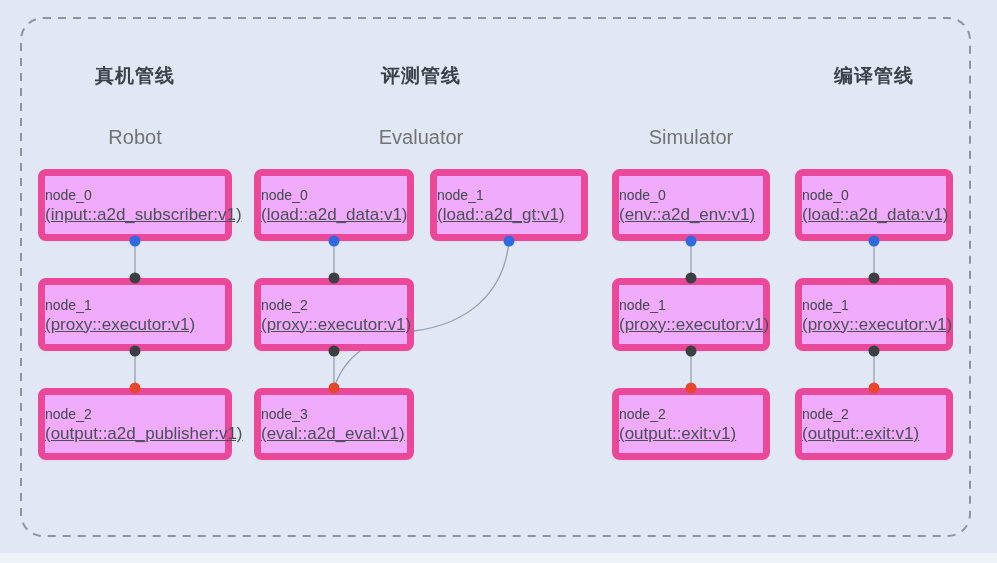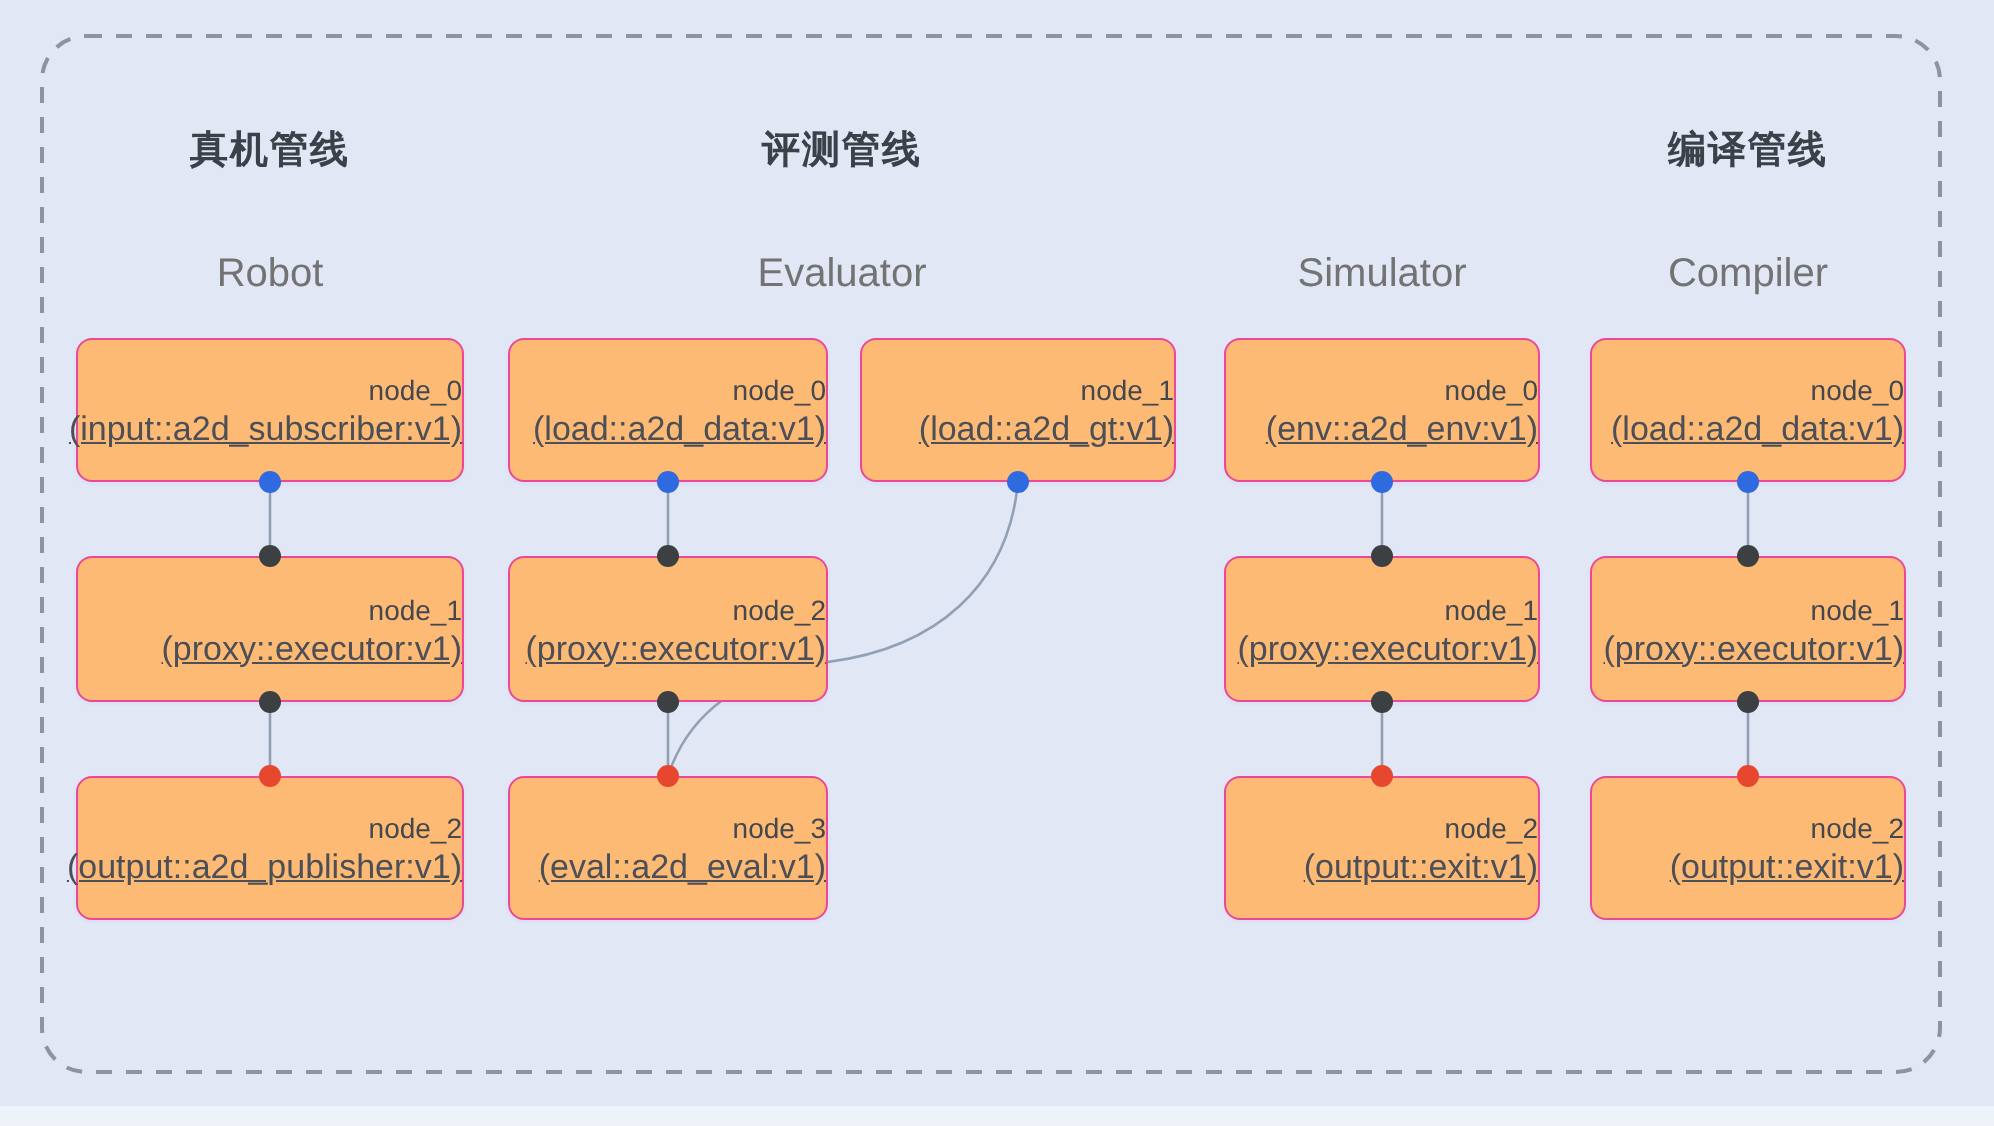--- a/index.html
+++ b/index.html
@@ -41,27 +41,27 @@
     width: 200px;
     text-align: center;
     font-size: 20px;
     font-weight: 400;
     color: #737373;
     line-height: 24px;
     z-index: 2;
   }
   .node {
     position: absolute;
-    background: #fdba74;
-    border: 1px solid #ec4899;
+    background: #f0abfc;
+    border: 7px solid #ec4899;
     border-radius: 8px;
     box-sizing: border-box;
     display: flex;
     flex-direction: column;
-    align-items: flex-end;
+    align-items: flex-start;
     justify-content: center;
     gap: 3px;
     z-index: 2;
     box-shadow: 0 1px 2px rgba(70, 80, 120, 0.05);
   }
   .node-name {
     font-size: 14px;
     color: #44474e;
     line-height: 17px;
   }
@@ -106,21 +106,20 @@
 
   <div class="pipe-title-zh" style="left:35px; top:64px;">真机管线</div>
   <div class="pipe-title-en" style="left:35px; top:125px;">Robot</div>
 
   <div class="pipe-title-zh" style="left:321px; top:64px;">评测管线</div>
   <div class="pipe-title-en" style="left:321px; top:125px;">Evaluator</div>
 
   <div class="pipe-title-en" style="left:591px; top:125px;">Simulator</div>
 
   <div class="pipe-title-zh" style="left:774px; top:64px;">编译管线</div>
-  <div class="pipe-title-en" style="left:774px; top:125px;">Compiler</div>
 
   <div class="node" style="left:38px; top:169px; width:194px; height:72px;">
     <div class="node-name">node_0</div>
     <div class="node-type">(input::a2d_subscriber:v1)</div>
   </div>
   <div class="node" style="left:38px; top:278px; width:194px; height:73px;">
     <div class="node-name">node_1</div>
     <div class="node-type">(proxy::executor:v1)</div>
   </div>
   <div class="node" style="left:38px; top:388px; width:194px; height:72px;">

